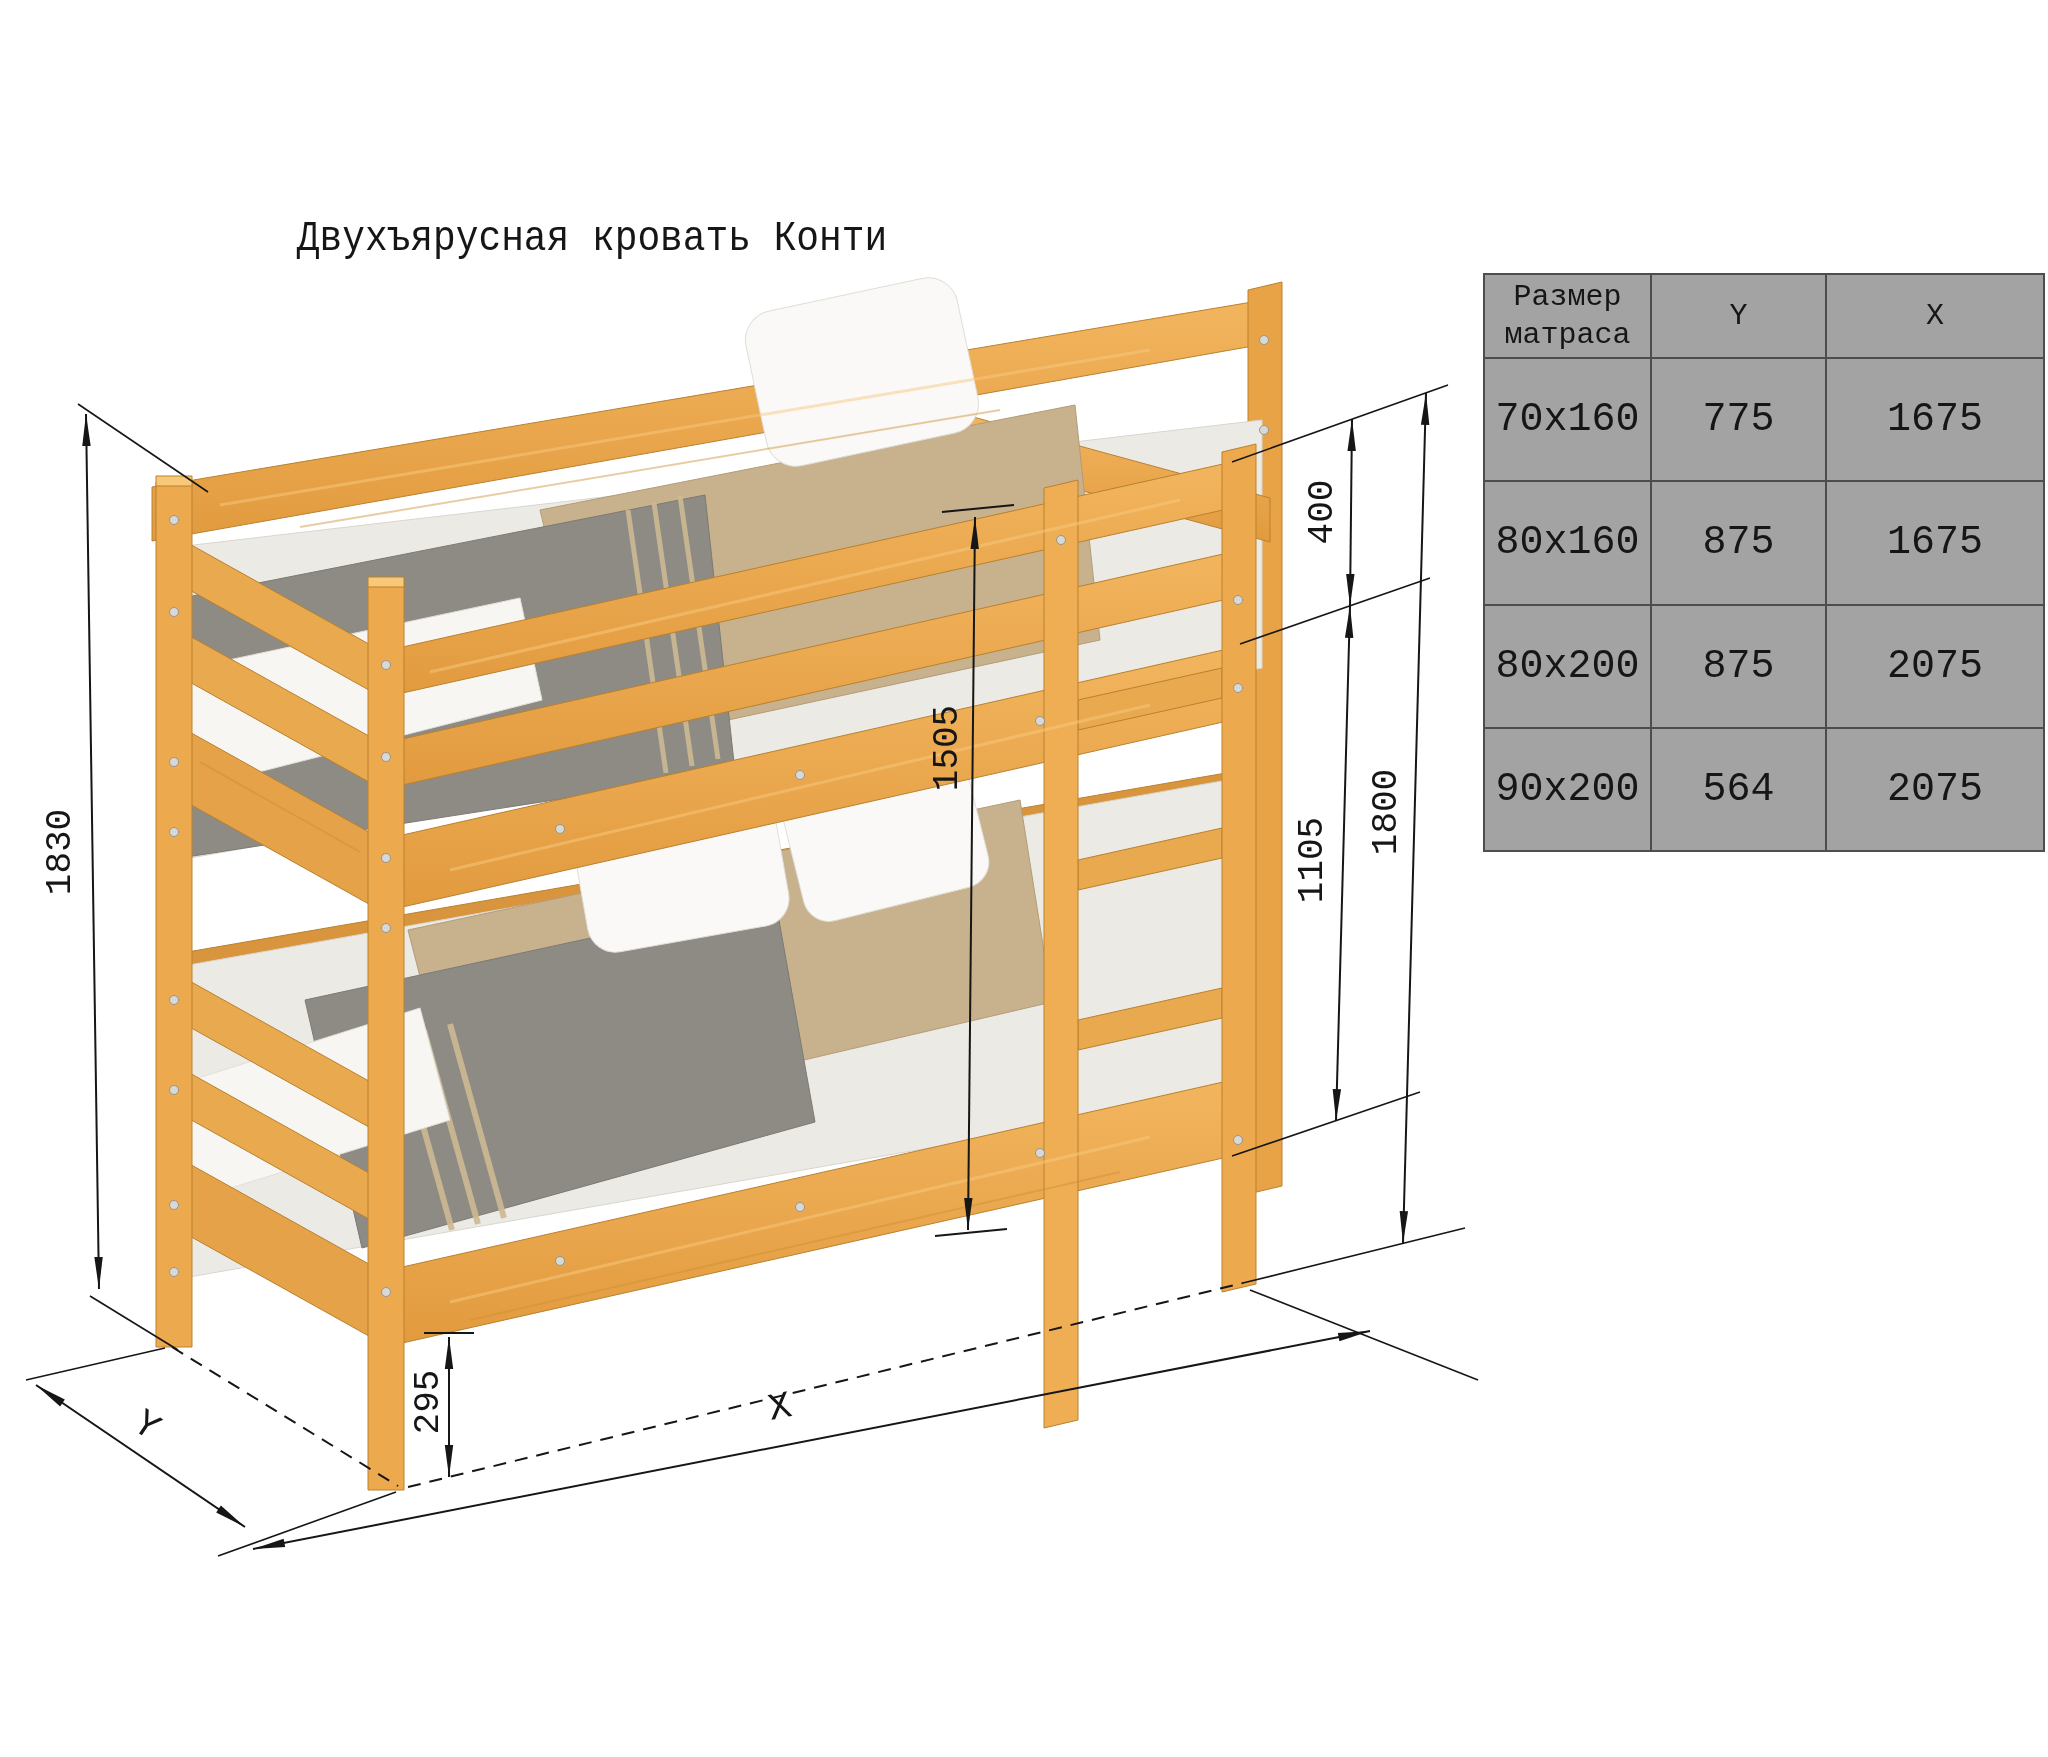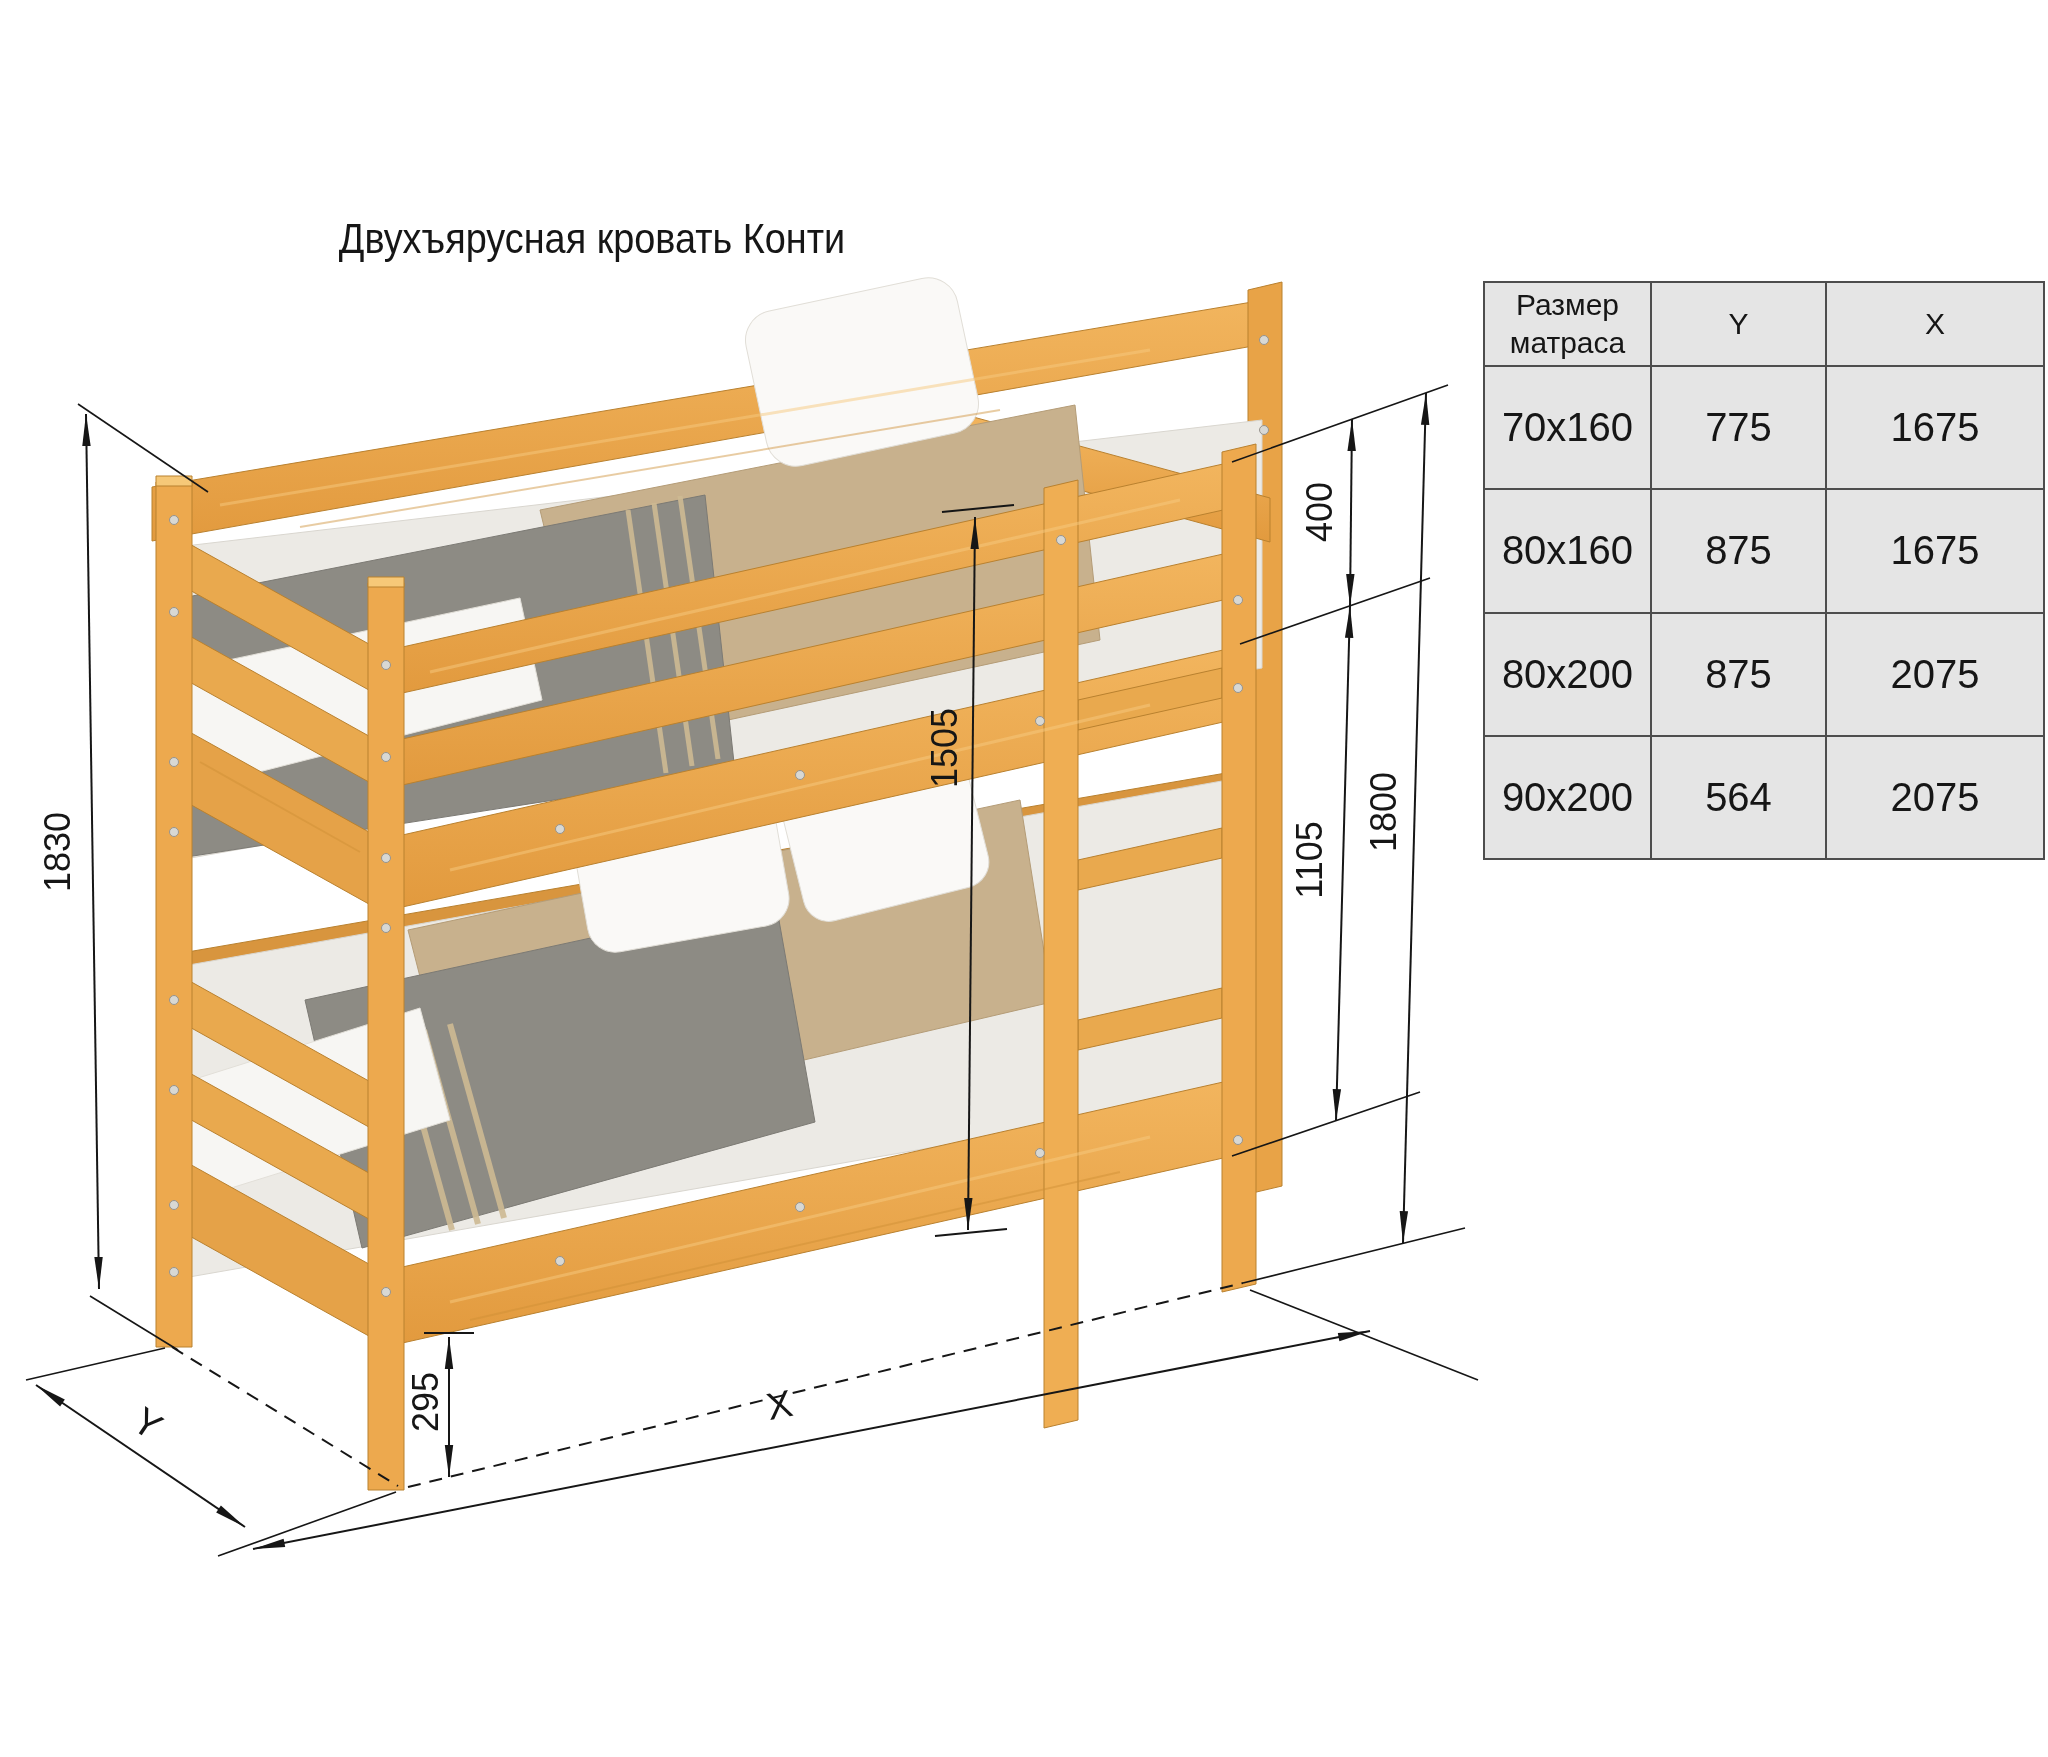--- a/index.html
+++ b/index.html
@@ -1,27 +1,27 @@
 <!DOCTYPE html>
 <html><head>
 <meta charset="utf-8">
 <style>
   html,body { margin:0; padding:0; background:#fff; }
   .canvas {
     position:relative; width:2048px; height:1757px; background:#fff;
-    font-family:Liberation Sans, sans-serif; overflow:hidden;
+    font-family:Liberation Mono, monospace; overflow:hidden;
   }
   .page-title {
     position:absolute; left:592px; top:214px; transform:translateX(-50%) scaleX(.88);
     font-size:43px; font-weight:400; color:#161616; margin:0; white-space:nowrap;
   }
   svg.drawing { position:absolute; left:0; top:0; }
   table.sizes {
-    position:absolute; left:1483px; top:281px; width:560px; height:579px;
-    border-collapse:collapse; table-layout:fixed; background:#e5e5e5;
+    position:absolute; left:1483px; top:273px; width:560px; height:579px;
+    border-collapse:collapse; table-layout:fixed; background:#a3a3a3;
   }
   table.sizes th, table.sizes td {
     border:2px solid #4d4d4d; text-align:center; vertical-align:middle;
     color:#161616; font-weight:400; padding:0;
   }
   table.sizes th { font-size:30px; line-height:38px; height:82px; }
   table.sizes td { font-size:40px; height:83px; }
   .c0 { width:167px; } .c1 { width:175px; } .c2 { width:218px; }
   text.dim { font-size:36px; fill:#161616; }
   text.axis { font-size:38px; fill:#161616; }

